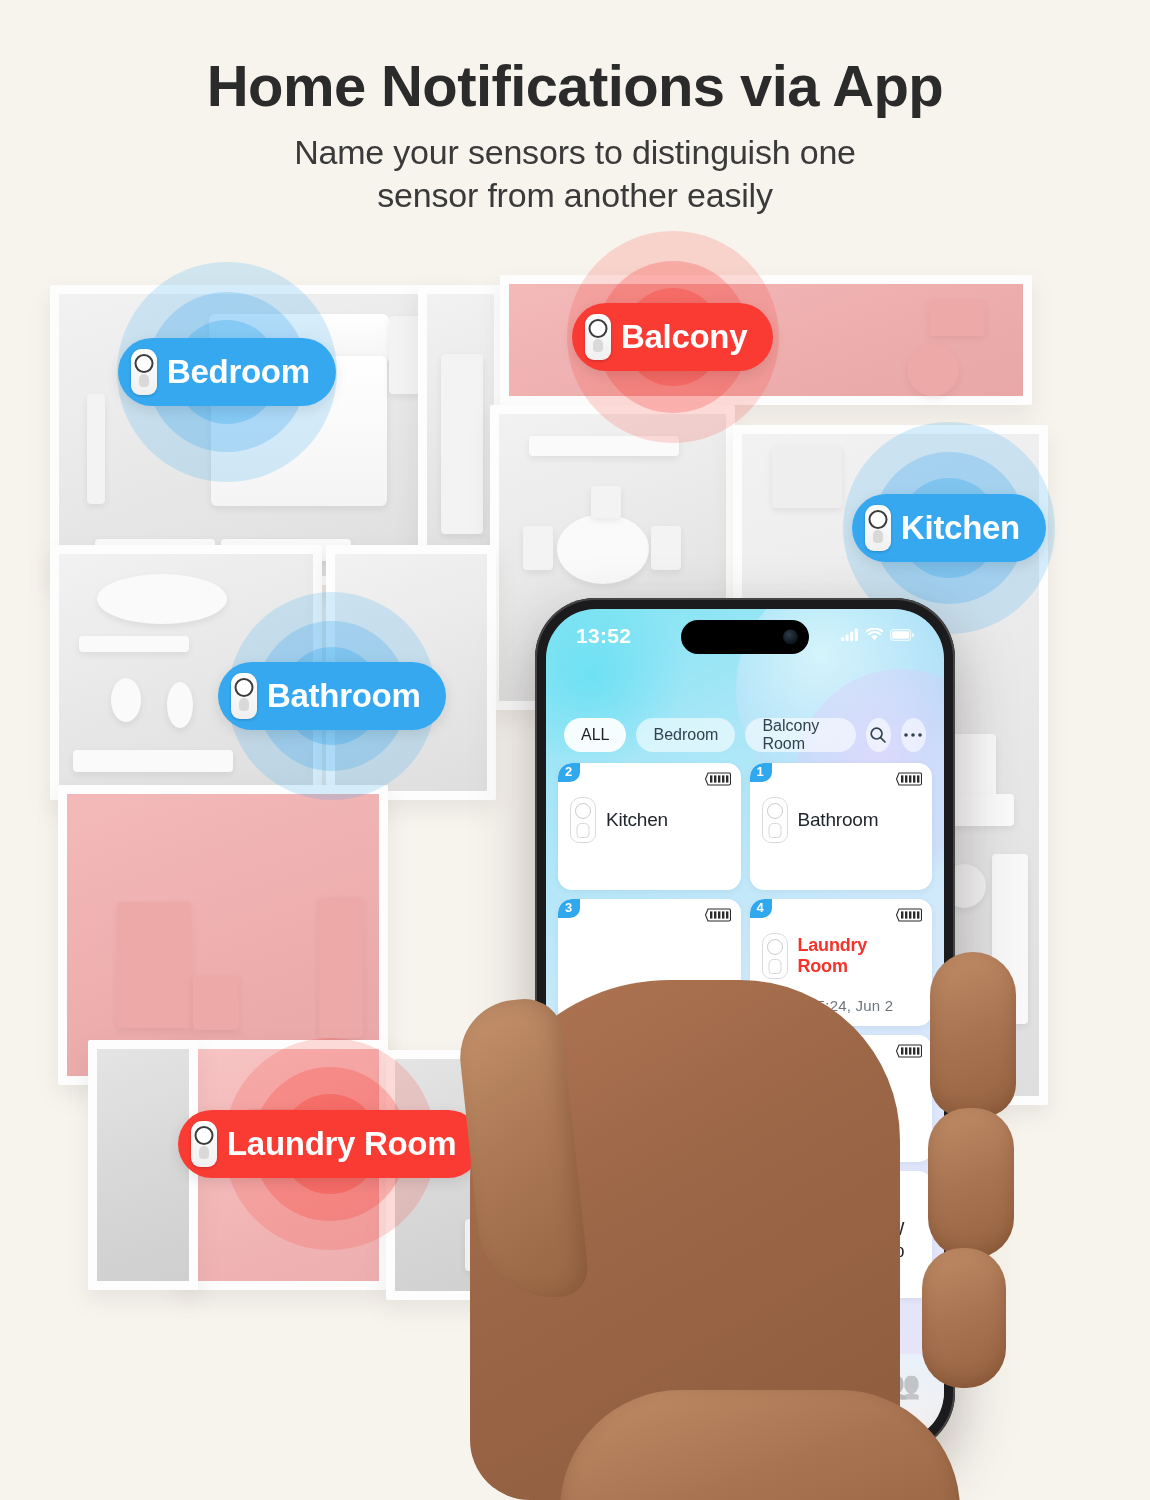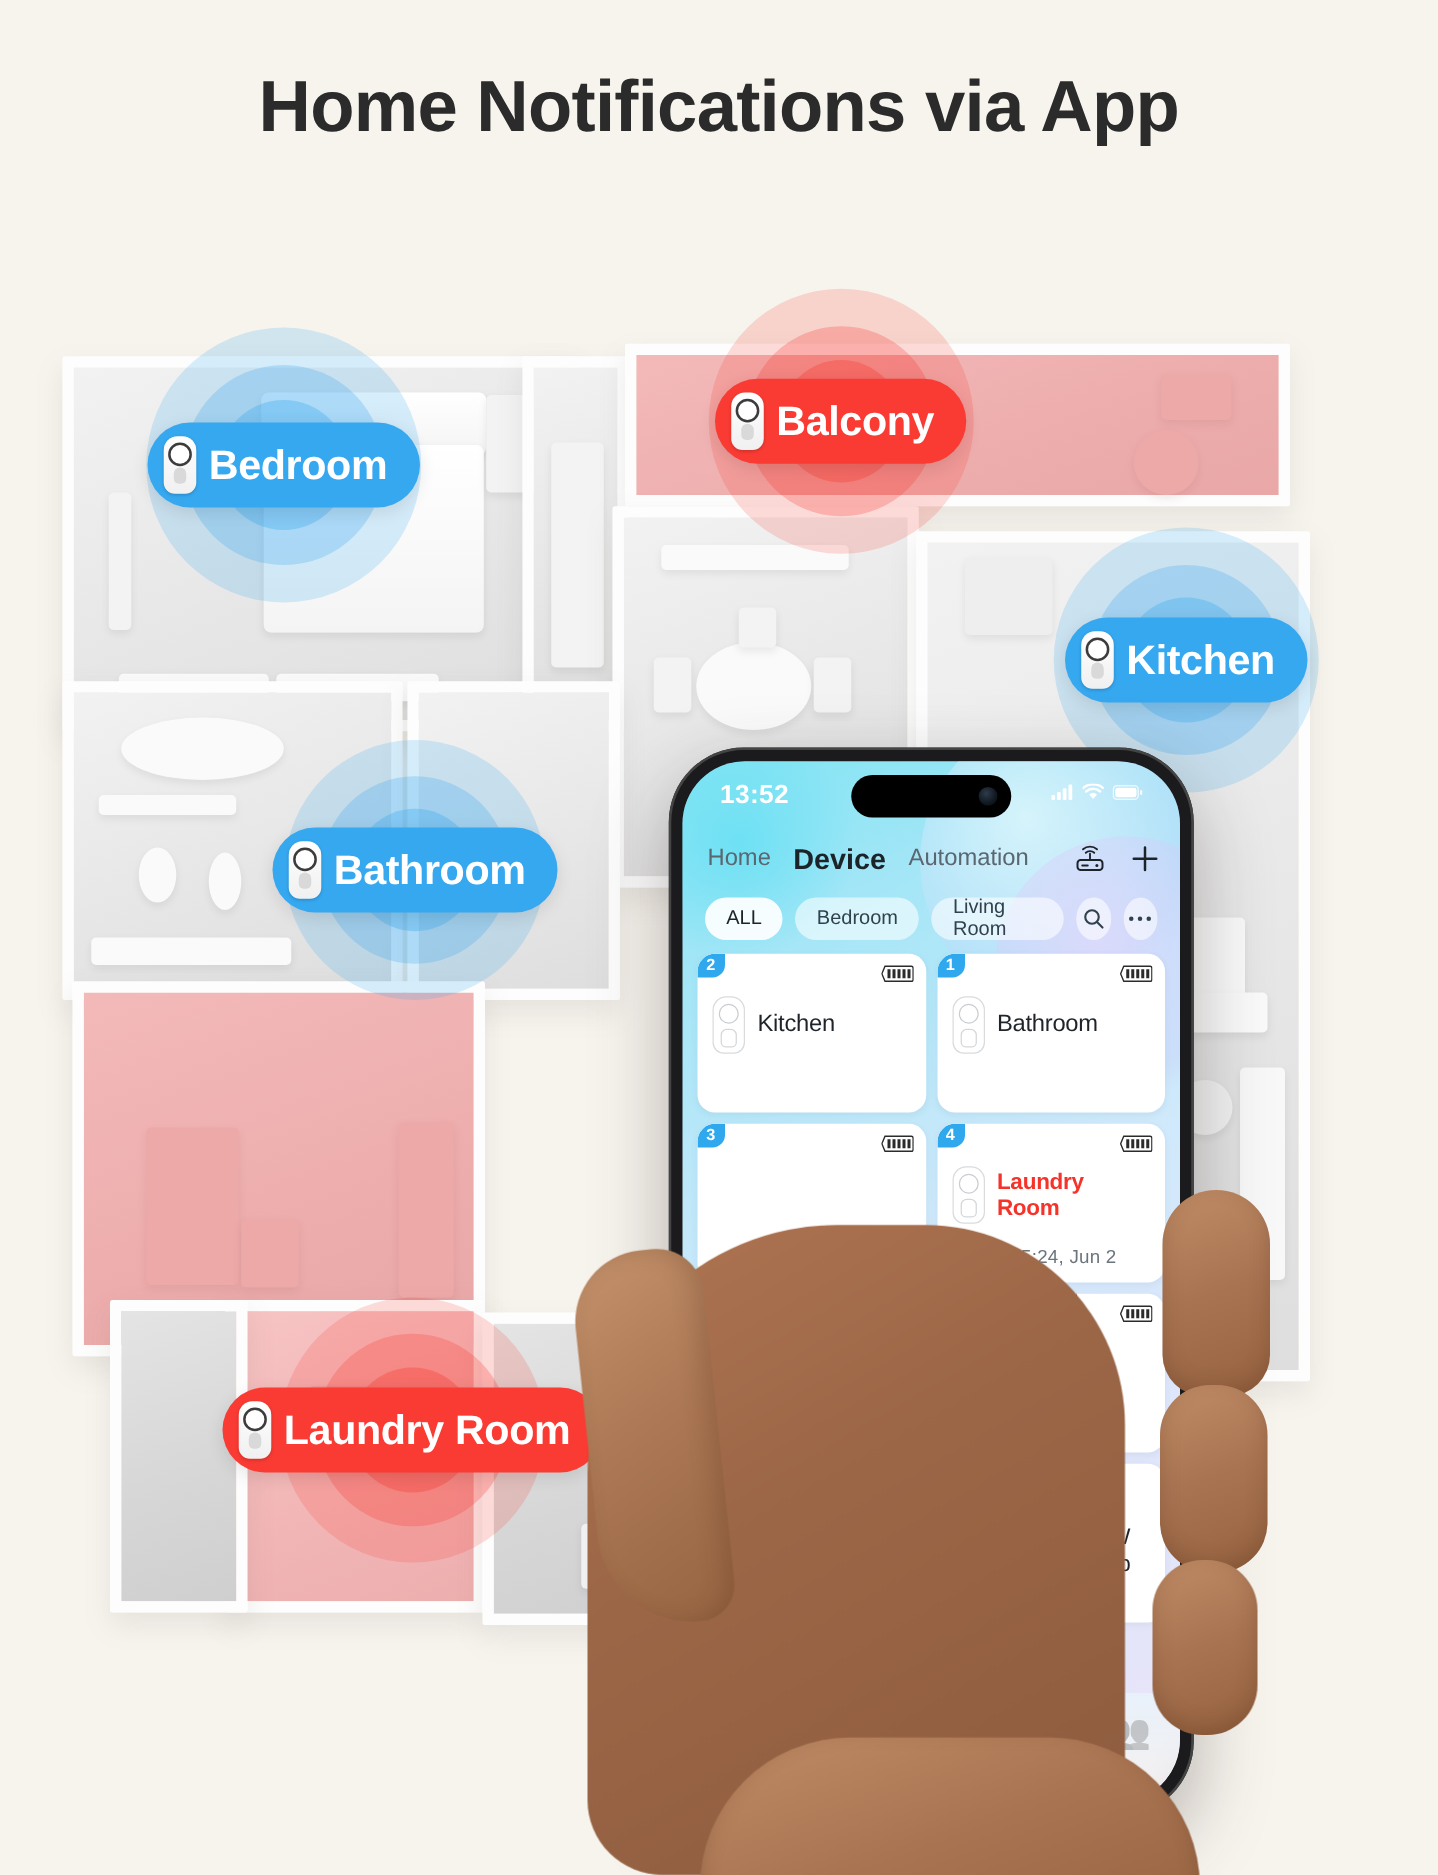--- a/index.html
+++ b/index.html
@@ -411,46 +411,25 @@
               <rect x="2.2" y="2.2" width="17" height="7.6" rx="1.8" fill="#fff"></rect>
               <rect x="22" y="4" width="2" height="4" rx="1" fill="#fff" opacity="0.8"></rect>
             </svg>
           </span>
         </div>
       </div>
       <div class="dynamic-island">
         <div class="di-cam"></div>
       </div>
 
-      <div class="nav">
-        <div class="nav-item">Home</div>
-        <div class="nav-item active">Device</div>
-        <div class="nav-item">Automation</div>
-        <div class="nav-spacer"></div>
-        <div class="nav-icon">
-          <svg width="26" height="22" viewBox="0 0 26 22">
-            <rect x="3" y="12" width="20" height="8" rx="2.5" fill="none" stroke="#1d2429" stroke-width="1.6"></rect>
-            <rect x="6" y="15.6" width="6" height="1.6" rx="0.8" fill="#1d2429"></rect>
-            <circle cx="18.5" cy="16.4" r="1.2" fill="#1d2429"></circle>
-            <path d="M13 11.5 L13 7" stroke="#1d2429" stroke-width="1.5" stroke-linecap="round"></path>
-            <path d="M9.6 6.2 a5 5 0 0 1 6.8 0" stroke="#1d2429" stroke-width="1.5" fill="none" stroke-linecap="round"></path>
-            <path d="M7.4 3.4 a8.4 8.4 0 0 1 11.2 0" stroke="#1d2429" stroke-width="1.5" fill="none" stroke-linecap="round"></path>
-          </svg>
-        </div>
-        <div class="nav-icon">
-          <svg width="26" height="26" viewBox="0 0 26 26">
-            <path d="M13 4 L13 22 M4 13 L22 13" stroke="#1d2429" stroke-width="2" stroke-linecap="round"></path>
-          </svg>
-        </div>
-      </div>
 
       <div class="chips">
         <div class="chip sel">ALL</div>
         <div class="chip">Bedroom</div>
-        <div class="chip">Living Room</div>
+        <div class="chip">Balcony Room</div>
         <div class="chip icon">
           <svg width="18" height="18" viewBox="0 0 18 18">
             <circle cx="7.6" cy="7.6" r="5.4" fill="none" stroke="#31424e" stroke-width="1.7"></circle>
             <path d="M11.6 11.6 L16 16" stroke="#31424e" stroke-width="1.7" stroke-linecap="round"></path>
           </svg>
         </div>
         <div class="chip icon">
           <svg width="20" height="6" viewBox="0 0 20 6">
             <circle cx="3" cy="3" r="1.8" fill="#31424e"></circle>
             <circle cx="10" cy="3" r="1.8" fill="#31424e"></circle>
@@ -648,13 +627,17 @@
     <div class="finger" style="left:928px; top:1108px; width:86px; height:150px; border-radius:40px;"></div>
     <div class="finger" style="left:922px; top:1248px; width:84px; height:140px; border-radius:40px;"></div>
 
     <div class="finger" style="left:560px; top:1390px; width:400px; height:170px; border-radius:120px 120px 0 0;"></div>
   </div>
 
 </div>
 
 <div class="header">
   <h1>Home Notifications via App</h1>
+  <div class="sub">
+    <div>Name your sensors to distinguish one</div>
+    <div>sensor from another easily</div>
+  </div>
 </div>
 
 </body></html>

